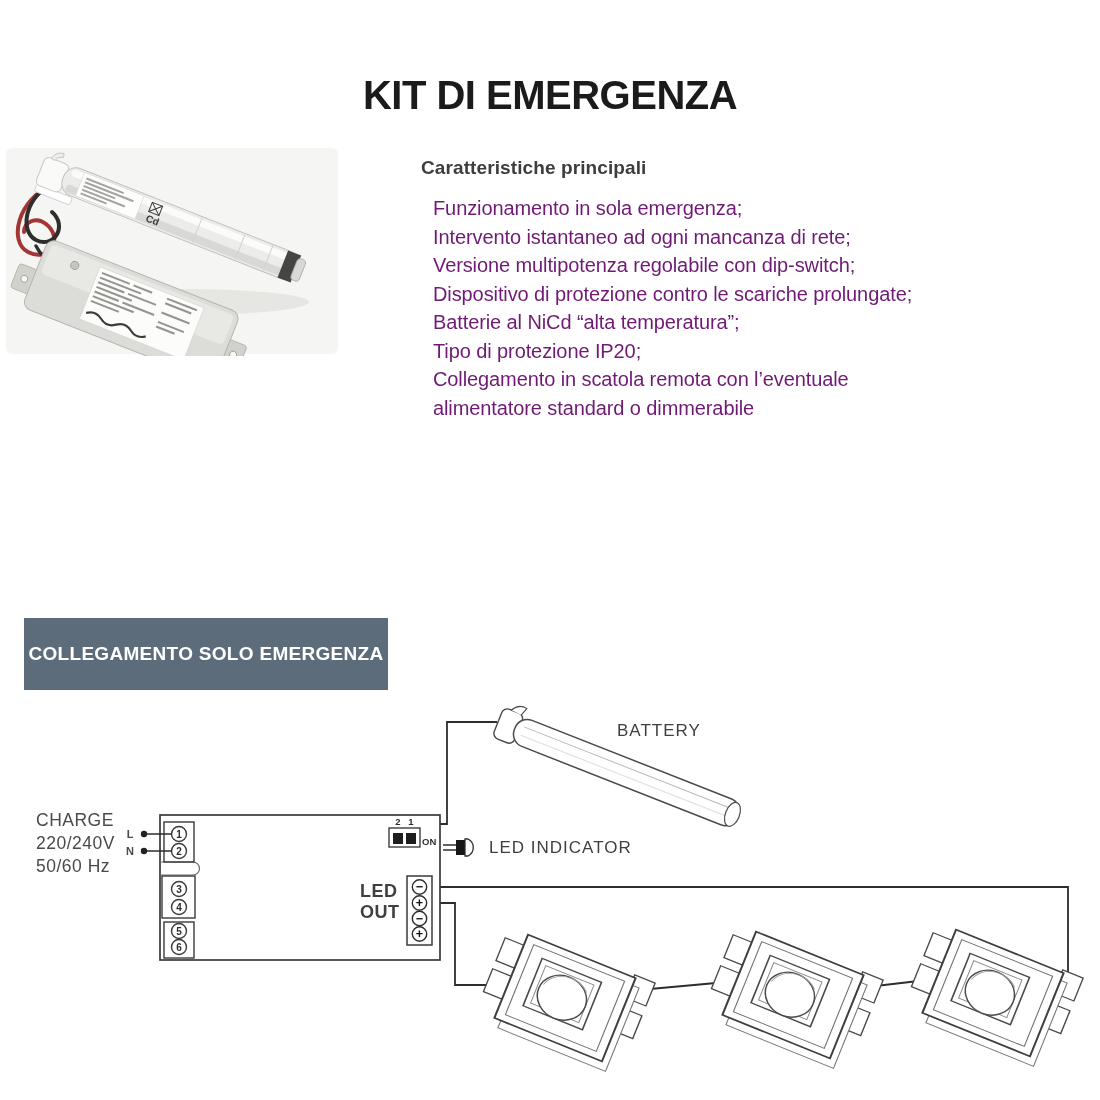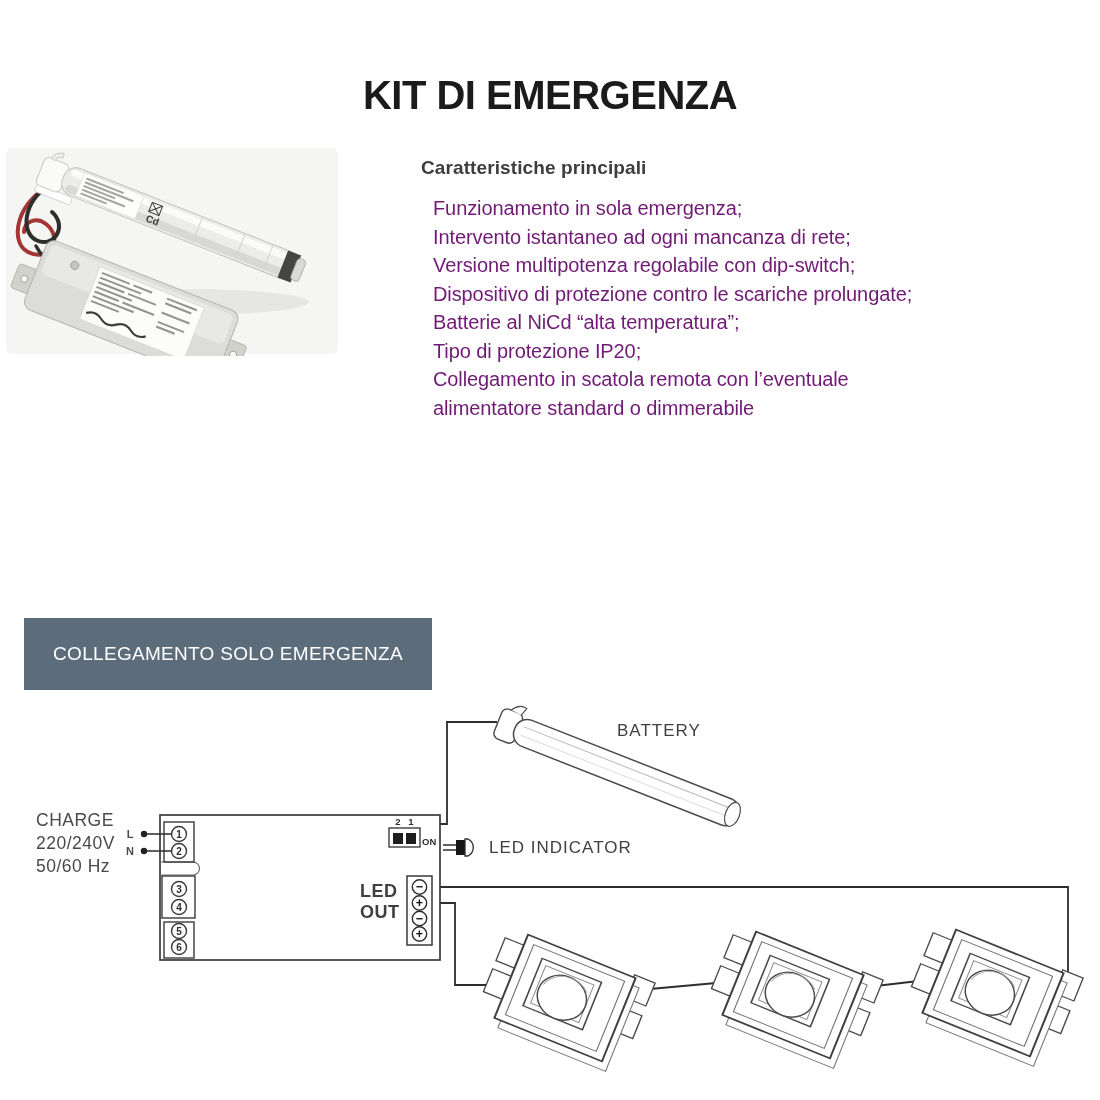--- a/index.html
+++ b/index.html
@@ -15,23 +15,23 @@
   .features{position:absolute;left:394px;top:157px;width:710px;margin-left:27px;}
   .features .heading{
     font-size:19px;font-weight:700;color:#3d3d3d;margin:0 0 15px 0;letter-spacing:0.1px;
   }
   .features .item{
     font-size:20px;line-height:28.5px;color:#701a75;padding-left:12px;
     letter-spacing:-0.1px;
   }
   .features .item.narrow{max-width:470px;}
   .section-banner{
-    position:absolute;left:24px;top:618px;width:408px;height:72px;
+    position:absolute;left:24px;top:618px;width:364px;height:72px;
     background:#5c6c7b;color:#ffffff;display:flex;align-items:center;justify-content:center;
-    font-size:19px;font-weight:400;letter-spacing:0.3px;
+    font-size:19px;font-weight:700;letter-spacing:0.3px;
   }
   .diagram-svg{position:absolute;left:0;top:690px;width:1100px;height:410px;}
   svg text{font-family:"Liberation Sans",sans-serif;}
   .dlabel{fill:#4a4a4a;font-size:17.5px;letter-spacing:0.5px;}
   .dlabel-dark{fill:#3f3f3f;font-size:17px;letter-spacing:1px;}
   .ledout{fill:#3f3f3f;font-size:18px;font-weight:700;letter-spacing:0.5px;}
   .tnum{fill:#2e2e2e;font-size:10px;font-weight:700;text-anchor:middle;}
   .pol{fill:#111;font-size:12.5px;font-weight:700;text-anchor:middle;}
   .dipnum{fill:#2e2e2e;font-size:9.5px;font-weight:700;text-anchor:middle;}
   .lnlabel{fill:#4a4a4a;font-size:11px;font-weight:700;text-anchor:middle;}

